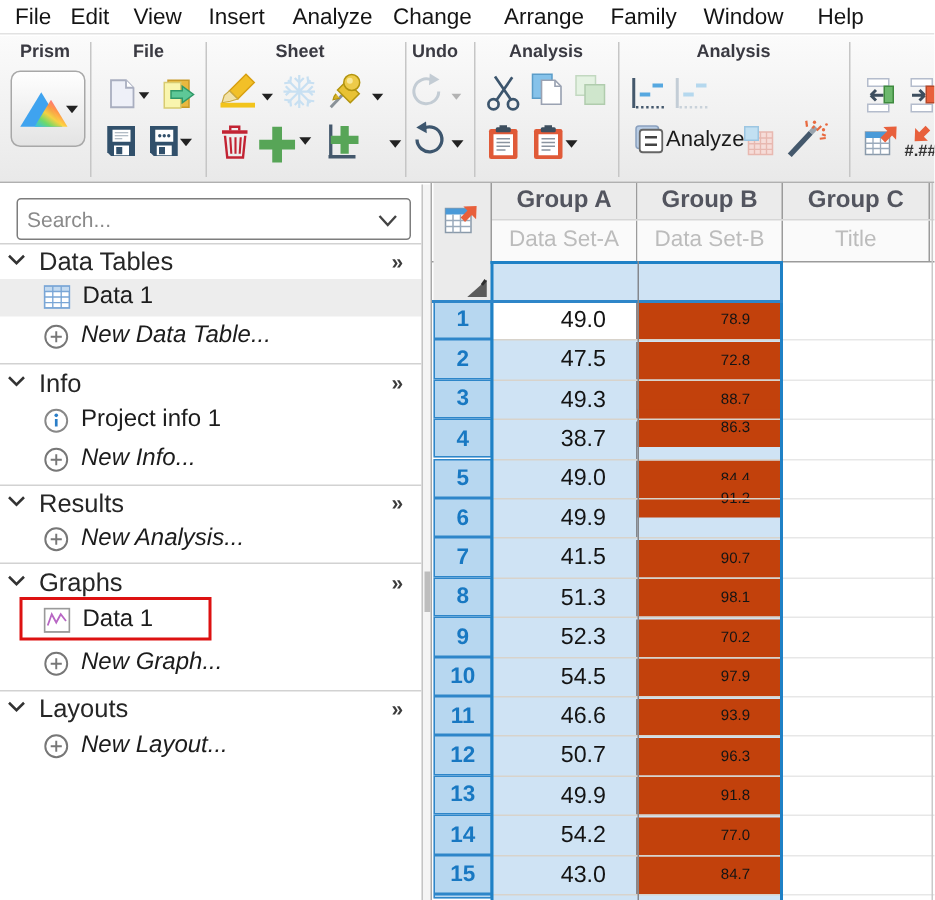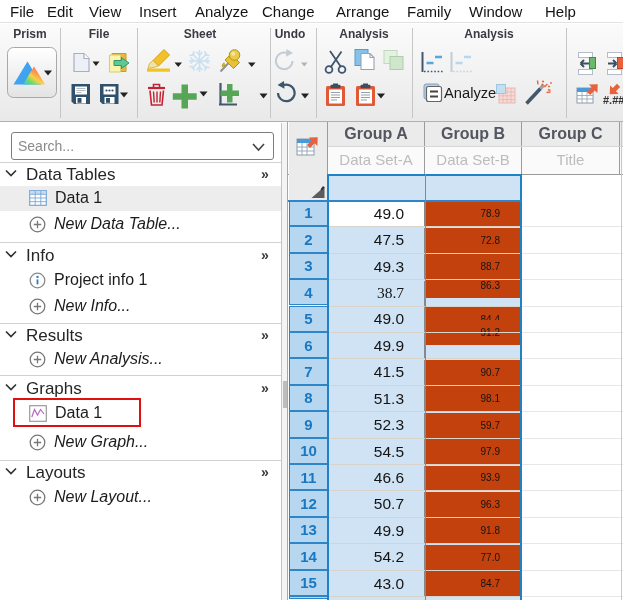--- a/index.html
+++ b/index.html
@@ -311,21 +311,21 @@
 <div class="ca" style="top:105.7px;height:24.9px;">47.5</div>
 <div class="cb" style="top:105.7px;height:24.9px;">72.8</div>
 <div class="glsel" style="top:104.2px;"></div>
 <div class="gl" style="top:130.6px;"></div>
 <div class="rn" style="top:130.6px;height:26.4px;">3</div>
 <div class="ca" style="top:132.1px;height:24.9px;">49.3</div>
 <div class="cb" style="top:132.1px;height:24.9px;">88.7</div>
 <div class="glsel" style="top:130.6px;"></div>
 <div class="gl" style="top:157.1px;"></div>
 <div class="rn" style="top:157.1px;height:26.4px;">4</div>
-<div class="ca" style="top:159px;height:24.9px;font-family:Liberation Serif, serif;">38.7</div>
+<div class="ca" style="top:159px;height:24.9px;">38.7</div>
 <div class="cb" style="top:151px;height:24.9px;">86.3</div>
 <div class="glsel" style="top:157.1px;"></div>
 <div class="gl" style="top:183.5px;"></div>
 <div class="rn" style="top:183.5px;height:26.4px;">5</div>
 <div class="ca" style="top:185.0px;height:24.9px;">49.0</div>
 <div class="cb" style="top:185.0px;height:24.9px;">84.4</div>
 <div class="glsel" style="top:183.5px;"></div>
 <div class="gl" style="top:209.9px;"></div>
 <div class="rn" style="top:209.9px;height:26.4px;">6</div>
 <div class="ca" style="top:211.4px;height:24.9px;">49.9</div>
@@ -337,21 +337,21 @@
 <div class="cb" style="top:237.8px;height:24.9px;">90.7</div>
 <div class="glsel" style="top:236.3px;"></div>
 <div class="gl" style="top:262.7px;"></div>
 <div class="rn" style="top:262.7px;height:26.4px;">8</div>
 <div class="ca" style="top:264.2px;height:24.9px;">51.3</div>
 <div class="cb" style="top:264.2px;height:24.9px;">98.1</div>
 <div class="glsel" style="top:262.7px;"></div>
 <div class="gl" style="top:289.2px;"></div>
 <div class="rn" style="top:289.2px;height:26.4px;">9</div>
 <div class="ca" style="top:290.7px;height:24.9px;">52.3</div>
-<div class="cb" style="top:290.7px;height:24.9px;">59.7</div>
+<div class="cb" style="top:290.7px;height:24.9px;">70.2</div>
 <div class="glsel" style="top:289.2px;"></div>
 <div class="gl" style="top:315.6px;"></div>
 <div class="rn" style="top:315.6px;height:26.4px;">10</div>
 <div class="ca" style="top:317.1px;height:24.9px;">54.5</div>
 <div class="cb" style="top:317.1px;height:24.9px;">97.9</div>
 <div class="glsel" style="top:315.6px;"></div>
 <div class="gl" style="top:342.0px;"></div>
 <div class="rn" style="top:342.0px;height:26.4px;">11</div>
 <div class="ca" style="top:343.5px;height:24.9px;">46.6</div>
 <div class="cb" style="top:343.5px;height:24.9px;">93.9</div>

